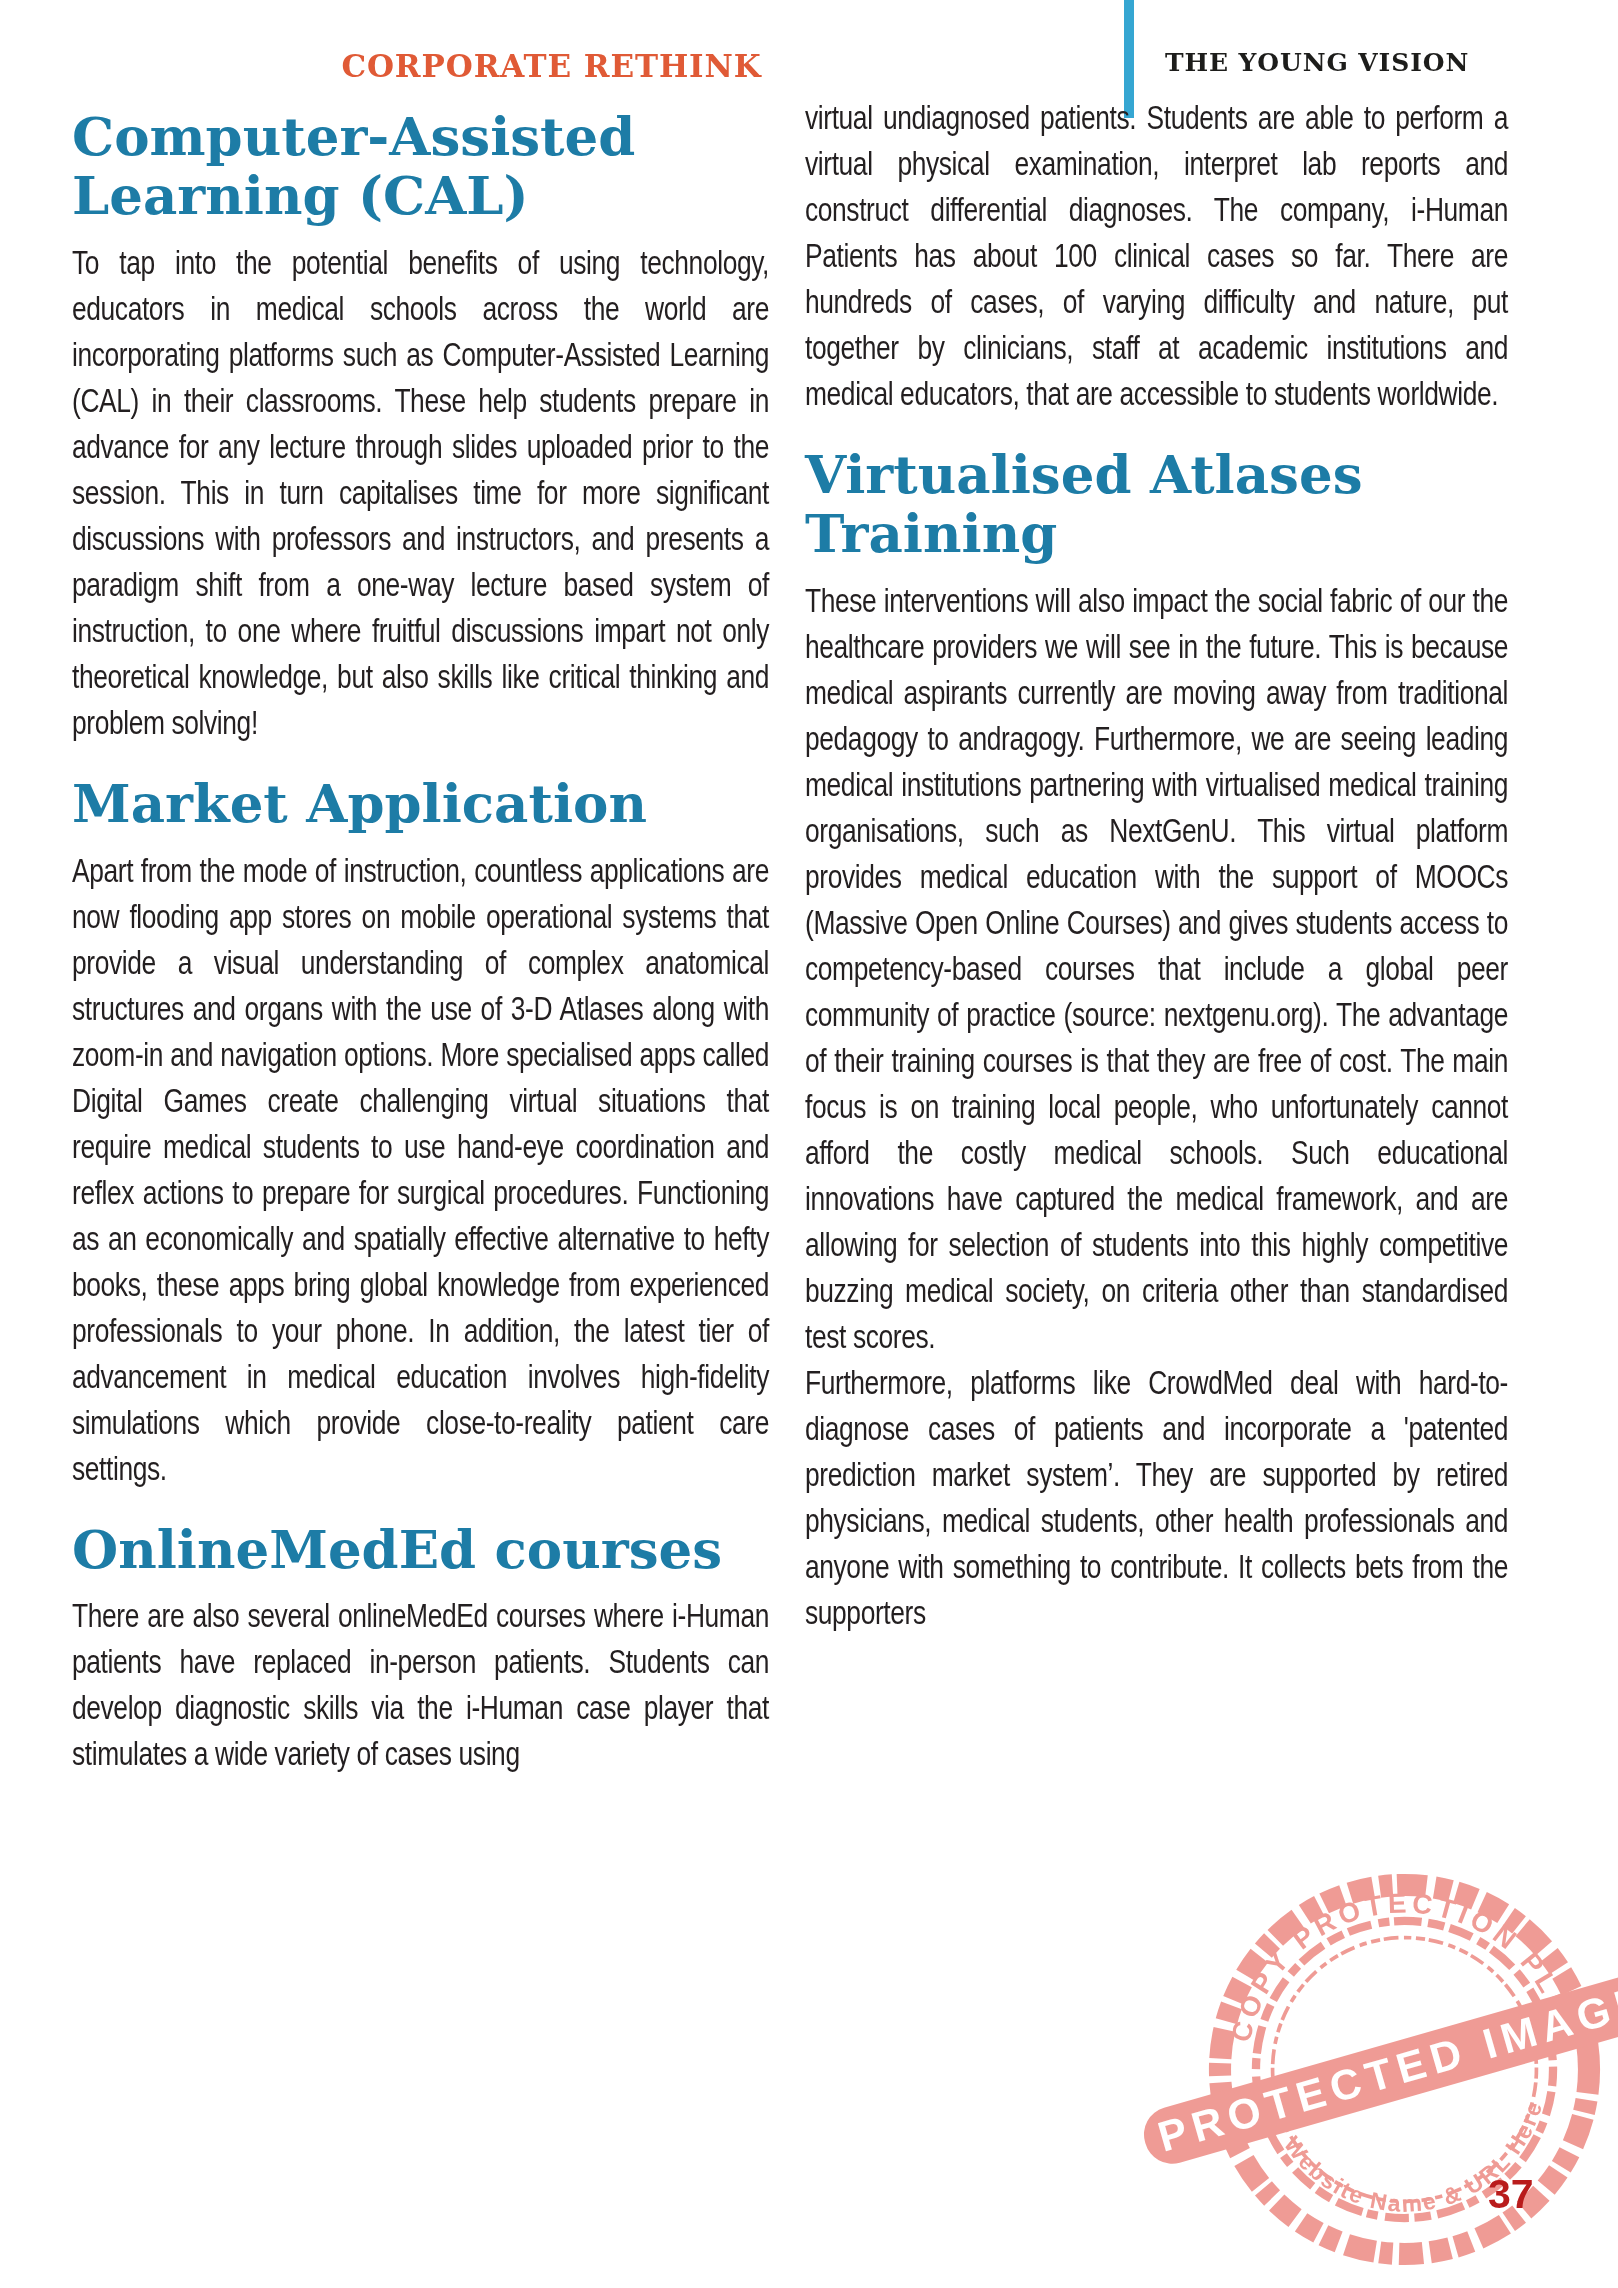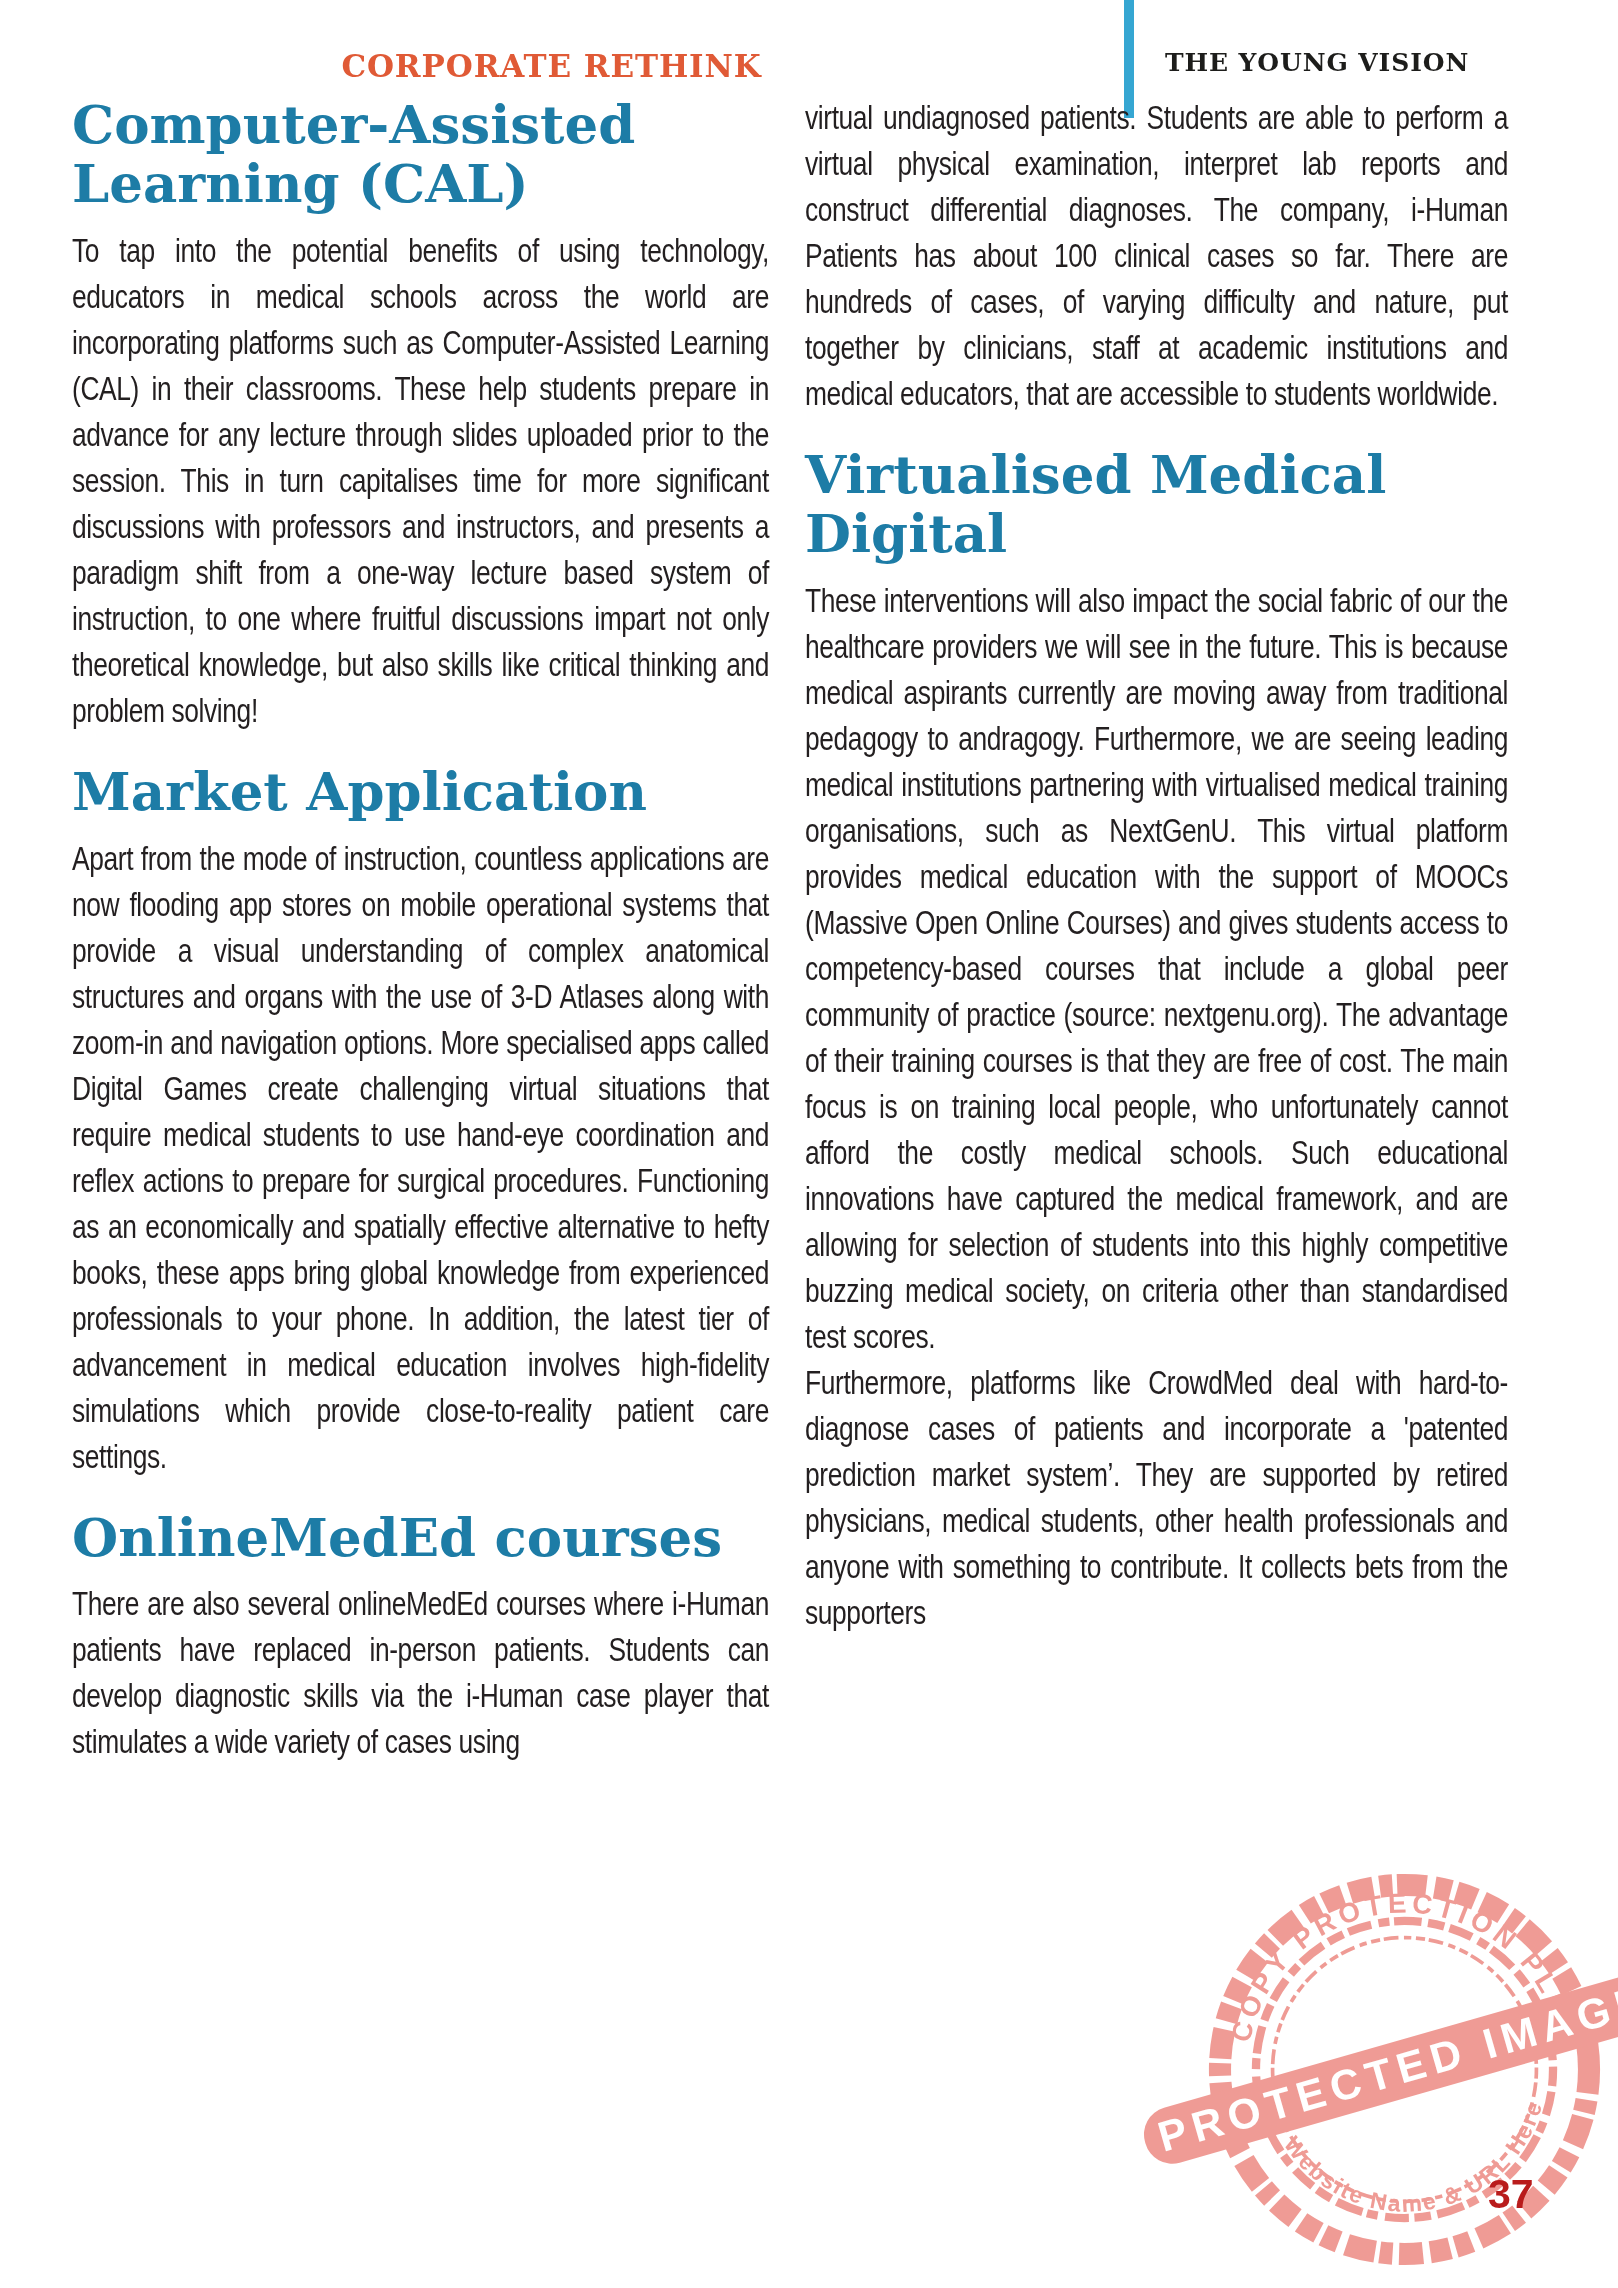--- a/index.html
+++ b/index.html
@@ -37,21 +37,21 @@
   .col-left  { left:72px;  width:697px; }
   .col-right { left:805px; width:703px; }
 
   .section-heading {
     font-family:"DejaVu Serif", serif;
     font-weight:bold;
     font-size:53px; line-height:59px;
     color:#1d7ca6;
     margin:28px 0 14.8px 0;
   }
-  .section-heading.first { margin-top:0; }
+  .section-heading.first { margin-top:12px; }
 
   .body-copy {
     font-family:"Liberation Sans", sans-serif;
     font-size:33px; line-height:46px;
     letter-spacing:-0.5px;
     color:#231f20;
     text-align:justify;
     margin:0;
     width:125%;
     transform:scaleX(0.8);
@@ -87,21 +87,21 @@
   <h2 class="section-heading first">Computer-Assisted Learning (CAL)</h2>
   <p class="body-copy">To tap into the potential benefits of using technology, educators in medical schools across the world are incorporating platforms such as Computer-Assisted Learning (CAL) in their classrooms. These help students prepare in advance for any lecture through slides uploaded prior to the session. This in turn capitalises time for more significant discussions with professors and instructors, and presents a paradigm shift from a one-way lecture based system of instruction, to one where fruitful discussions impart not only theoretical knowledge, but also skills like critical thinking and problem solving!</p>
   <h2 class="section-heading">Market Application</h2>
   <p class="body-copy">Apart from the mode of instruction, countless applications are now flooding app stores on mobile operational systems that provide a visual understanding of complex anatomical structures and organs with the use of  3-D Atlases along with zoom-in and navigation options. More specialised apps called Digital Games create challenging virtual situations that require medical students to use hand-eye coordination and reflex actions to prepare for surgical procedures.  Functioning as an economically and spatially effective alternative to hefty books, these apps bring global knowledge from experienced professionals to your phone. In addition, the latest tier of advancement in medical education involves high-fidelity simulations which provide close-to-reality patient care settings.</p>
   <h2 class="section-heading">OnlineMedEd courses</h2>
   <p class="body-copy">There are also several onlineMedEd courses where i-Human patients have replaced in-person patients. Students can develop diagnostic skills via the i-Human case player that stimulates a wide variety of cases using</p>
 </div>
 
 <div class="col col-right">
   <p class="body-copy">virtual undiagnosed patients. Students are able to perform a virtual physical examination, interpret lab reports and construct differential diagnoses. The company, i-Human Patients has about 100 clinical cases so far. There are hundreds of cases, of varying difficulty and nature, put together by clinicians, staff at academic institutions and medical educators, that are accessible to students worldwide.</p>
-  <h2 class="section-heading">Virtualised Medical Digital</h2>
+  <h2 class="section-heading">Virtualised Atlases Training</h2>
   <p class="body-copy">These interventions will also impact the social fabric of our the healthcare providers we will see in the future. This is because medical aspirants currently are moving away from traditional pedagogy to andragogy. Furthermore, we are seeing leading medical institutions partnering with virtualised medical training organisations, such as NextGenU. This virtual platform provides medical education with the support of MOOCs (Massive Open Online Courses) and gives students access to competency-based courses that include a global peer community of practice (source: nextgenu.org). The advantage of their training courses is that they are free of cost. The main focus is on training local people, who unfortunately cannot afford the costly medical schools. Such educational innovations have captured the medical framework, and are allowing for selection of students into this highly competitive buzzing medical society, on criteria other than standardised test scores.</p>
   <p class="body-copy">Furthermore, platforms like CrowdMed deal with hard-to-diagnose cases of patients and incorporate a 'patented prediction market system’. They are supported by retired physicians, medical students, other health professionals and anyone with something to contribute. It collects bets from the supporters</p>
 </div>
 
 <div class="stamp">
   <svg width="417" height="417" viewBox="0 0 452 452" xmlns="http://www.w3.org/2000/svg">
     <g fill="none" stroke="#ee938c">
       <circle cx="226" cy="226" r="200" stroke-width="24" stroke-dasharray="26 7 14 5 32 9 18 6 22 8"></circle>
       <circle cx="226" cy="226" r="161" stroke-width="9" stroke-dasharray="18 6 26 8 12 5 30 7"></circle>
       <circle cx="226" cy="226" r="143" stroke-width="4" stroke-dasharray="10 4 16 6 8 5"></circle>

